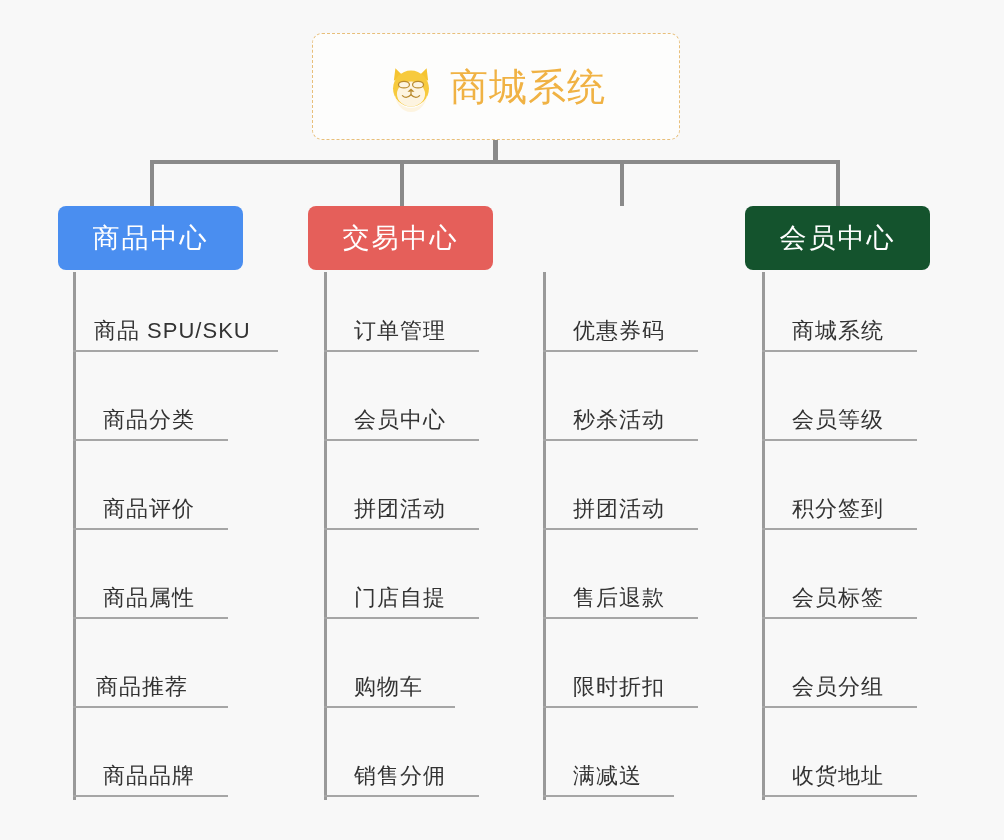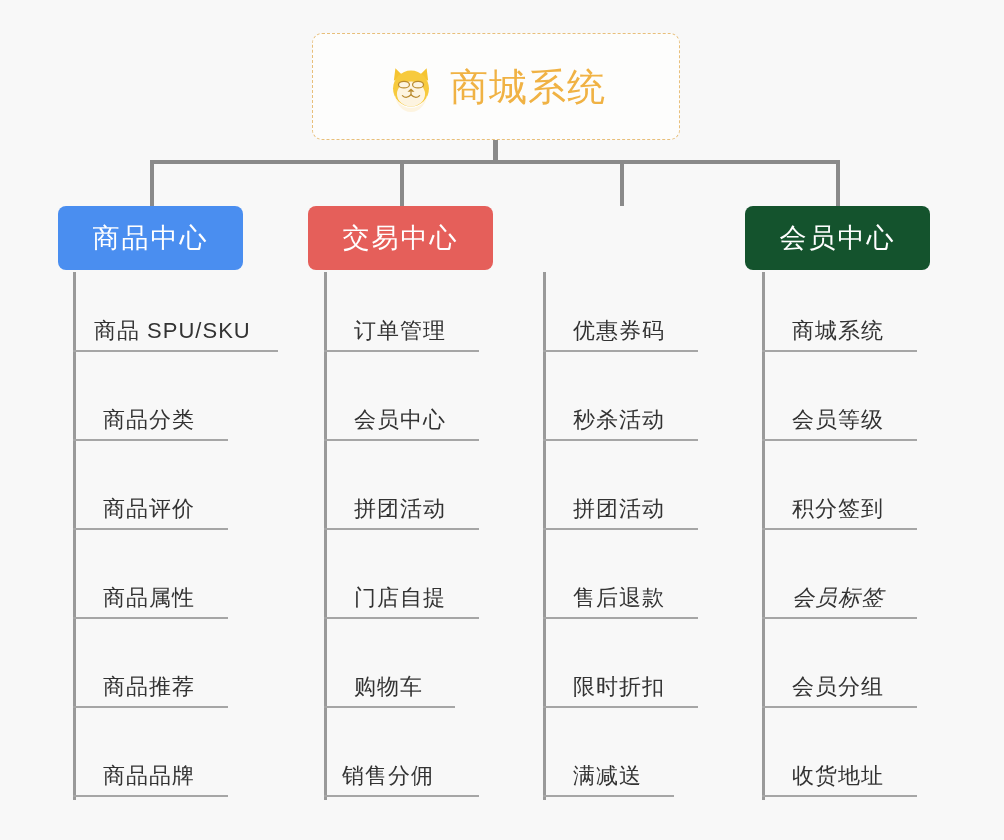--- a/index.html
+++ b/index.html
@@ -157,21 +157,21 @@
   </div>
   <div class="leaf" style="left:73px; top:530px; width:155px;">
     <span class="leaf-label" style="left:30px;">商品评价</span>
     <div class="leaf-rule" style="width: 155px; background: rgb(166, 166, 166);"></div>
   </div>
   <div class="leaf" style="left:73px; top:619px; width:155px;">
     <span class="leaf-label" style="left:30px;">商品属性</span>
     <div class="leaf-rule" style="width: 155px; background: rgb(166, 166, 166);"></div>
   </div>
   <div class="leaf" style="left:73px; top:708px; width:155px;">
-    <span class="leaf-label" style="left:30px;">商品推荐</span>
+    <span class="leaf-label" style="left:23px;">商品推荐</span>
     <div class="leaf-rule" style="width: 155px; background: rgb(166, 166, 166);"></div>
   </div>
   <div class="leaf" style="left:73px; top:797px; width:155px;">
     <span class="leaf-label" style="left:30px;text-align:center;">商品品牌</span>
     <div class="leaf-rule" style="width: 155px; background: rgb(166, 166, 166);"></div>
   </div>
 
   <div class="leaf" style="left:324px; top:352px; width:155px;">
     <span class="leaf-label" style="left:30px;">订单管理</span>
     <div class="leaf-rule" style="width: 155px; background: rgb(166, 166, 166);"></div>
@@ -186,21 +186,21 @@
   </div>
   <div class="leaf" style="left:324px; top:619px; width:155px;">
     <span class="leaf-label" style="left:30px;">门店自提</span>
     <div class="leaf-rule" style="width: 155px; background: rgb(166, 166, 166);"></div>
   </div>
   <div class="leaf" style="left:324px; top:708px; width:131px;">
     <span class="leaf-label" style="left:30px;">购物车</span>
     <div class="leaf-rule" style="width: 131px; background: rgb(166, 166, 166);"></div>
   </div>
   <div class="leaf" style="left:324px; top:797px; width:155px;">
-    <span class="leaf-label" style="left:18px;margin-top:12px;">销售分佣</span>
+    <span class="leaf-label" style="left:30px;margin-top:12px;">销售分佣</span>
     <div class="leaf-rule" style="width: 155px; background: rgb(166, 166, 166);"></div>
   </div>
 
   <div class="leaf" style="left:543px; top:352px; width:155px;">
     <span class="leaf-label" style="left:30px;">优惠券码</span>
     <div class="leaf-rule" style="width: 155px; background: rgb(166, 166, 166);"></div>
   </div>
   <div class="leaf" style="left:543px; top:441px; width:155px;">
     <span class="leaf-label" style="left:30px;">秒杀活动</span>
     <div class="leaf-rule" style="width: 155px; background: rgb(166, 166, 166);"></div>
@@ -228,21 +228,21 @@
   </div>
   <div class="leaf" style="left:762px; top:441px; width:155px;">
     <span class="leaf-label" style="left:30px;">会员等级</span>
     <div class="leaf-rule" style="width: 155px; background: rgb(166, 166, 166);"></div>
   </div>
   <div class="leaf" style="left:762px; top:530px; width:155px;">
     <span class="leaf-label" style="left:30px;">积分签到</span>
     <div class="leaf-rule" style="width: 155px; background: rgb(166, 166, 166);"></div>
   </div>
   <div class="leaf" style="left:762px; top:619px; width:155px;">
-    <span class="leaf-label" style="left:30px;font-style:italic;">会员标签</span>
+    <span class="leaf-label" style="left:30px;">会员标签</span>
     <div class="leaf-rule" style="width: 155px; background: rgb(166, 166, 166);"></div>
   </div>
   <div class="leaf" style="left:762px; top:708px; width:155px;">
     <span class="leaf-label" style="left:30px;">会员分组</span>
     <div class="leaf-rule" style="width: 155px; background: rgb(166, 166, 166);"></div>
   </div>
   <div class="leaf" style="left:762px; top:797px; width:155px;">
     <span class="leaf-label" style="left:30px;">收货地址</span>
     <div class="leaf-rule" style="width: 155px; background: rgb(166, 166, 166);"></div>
   </div>

